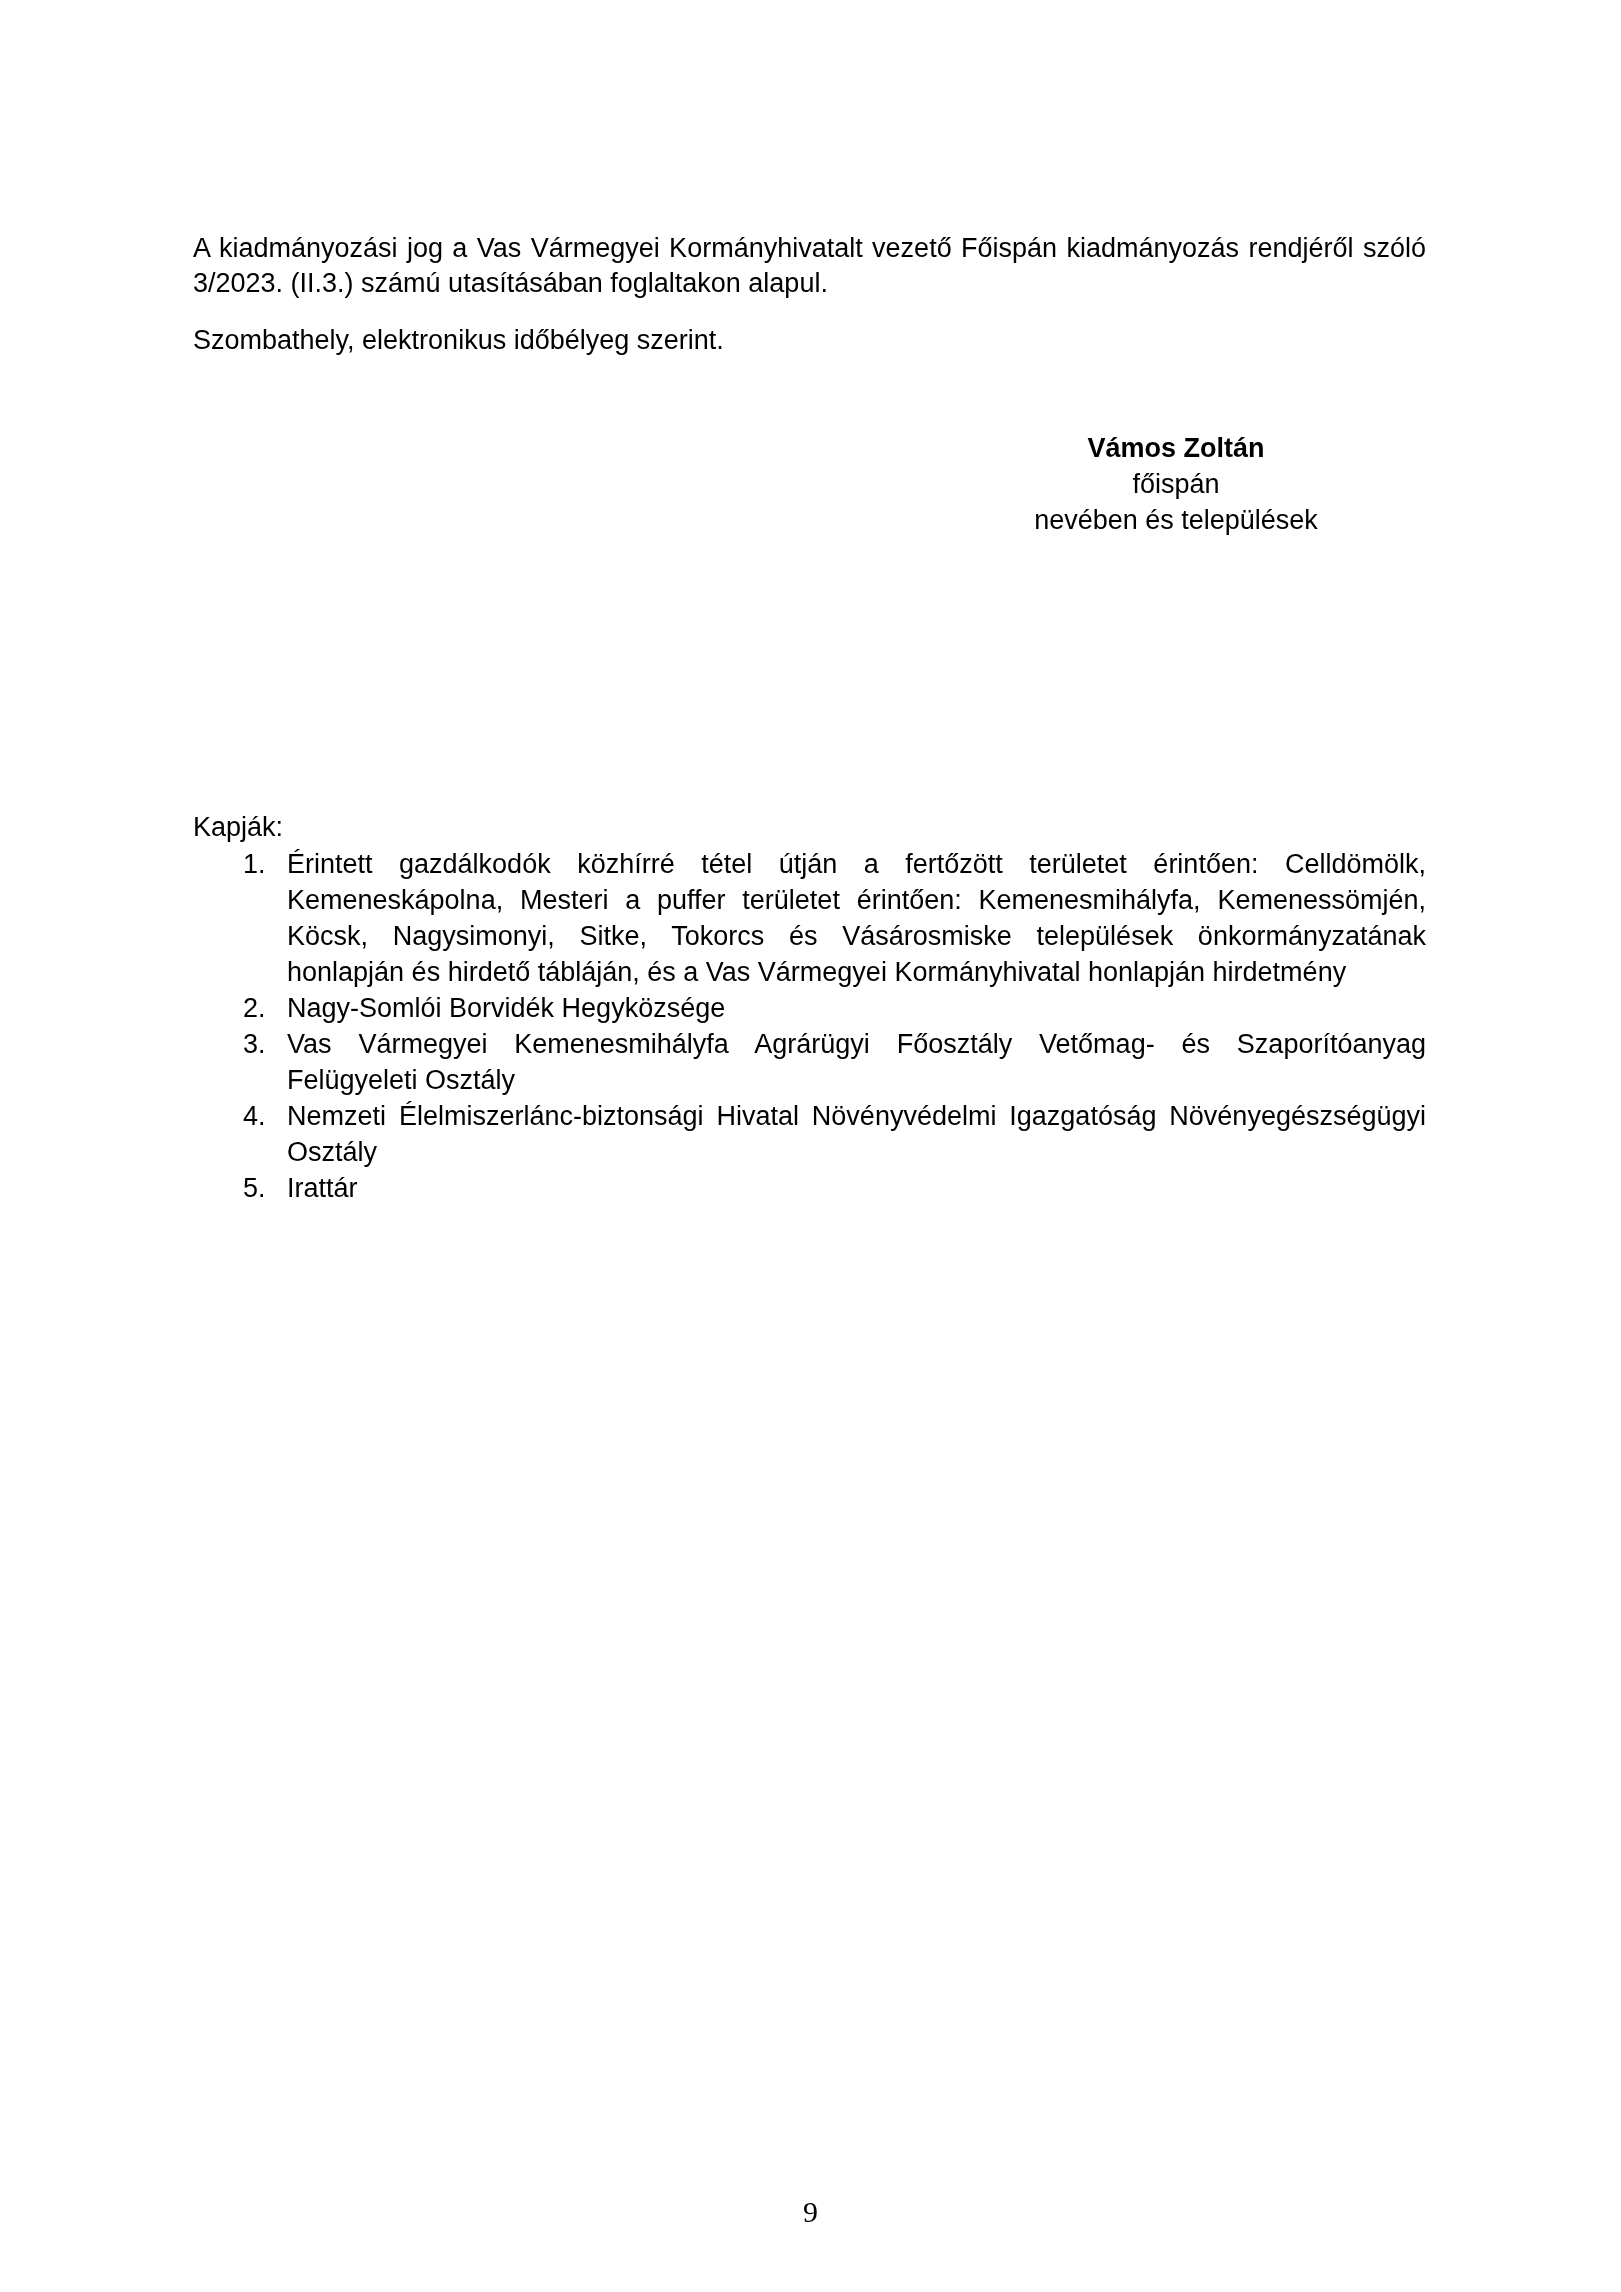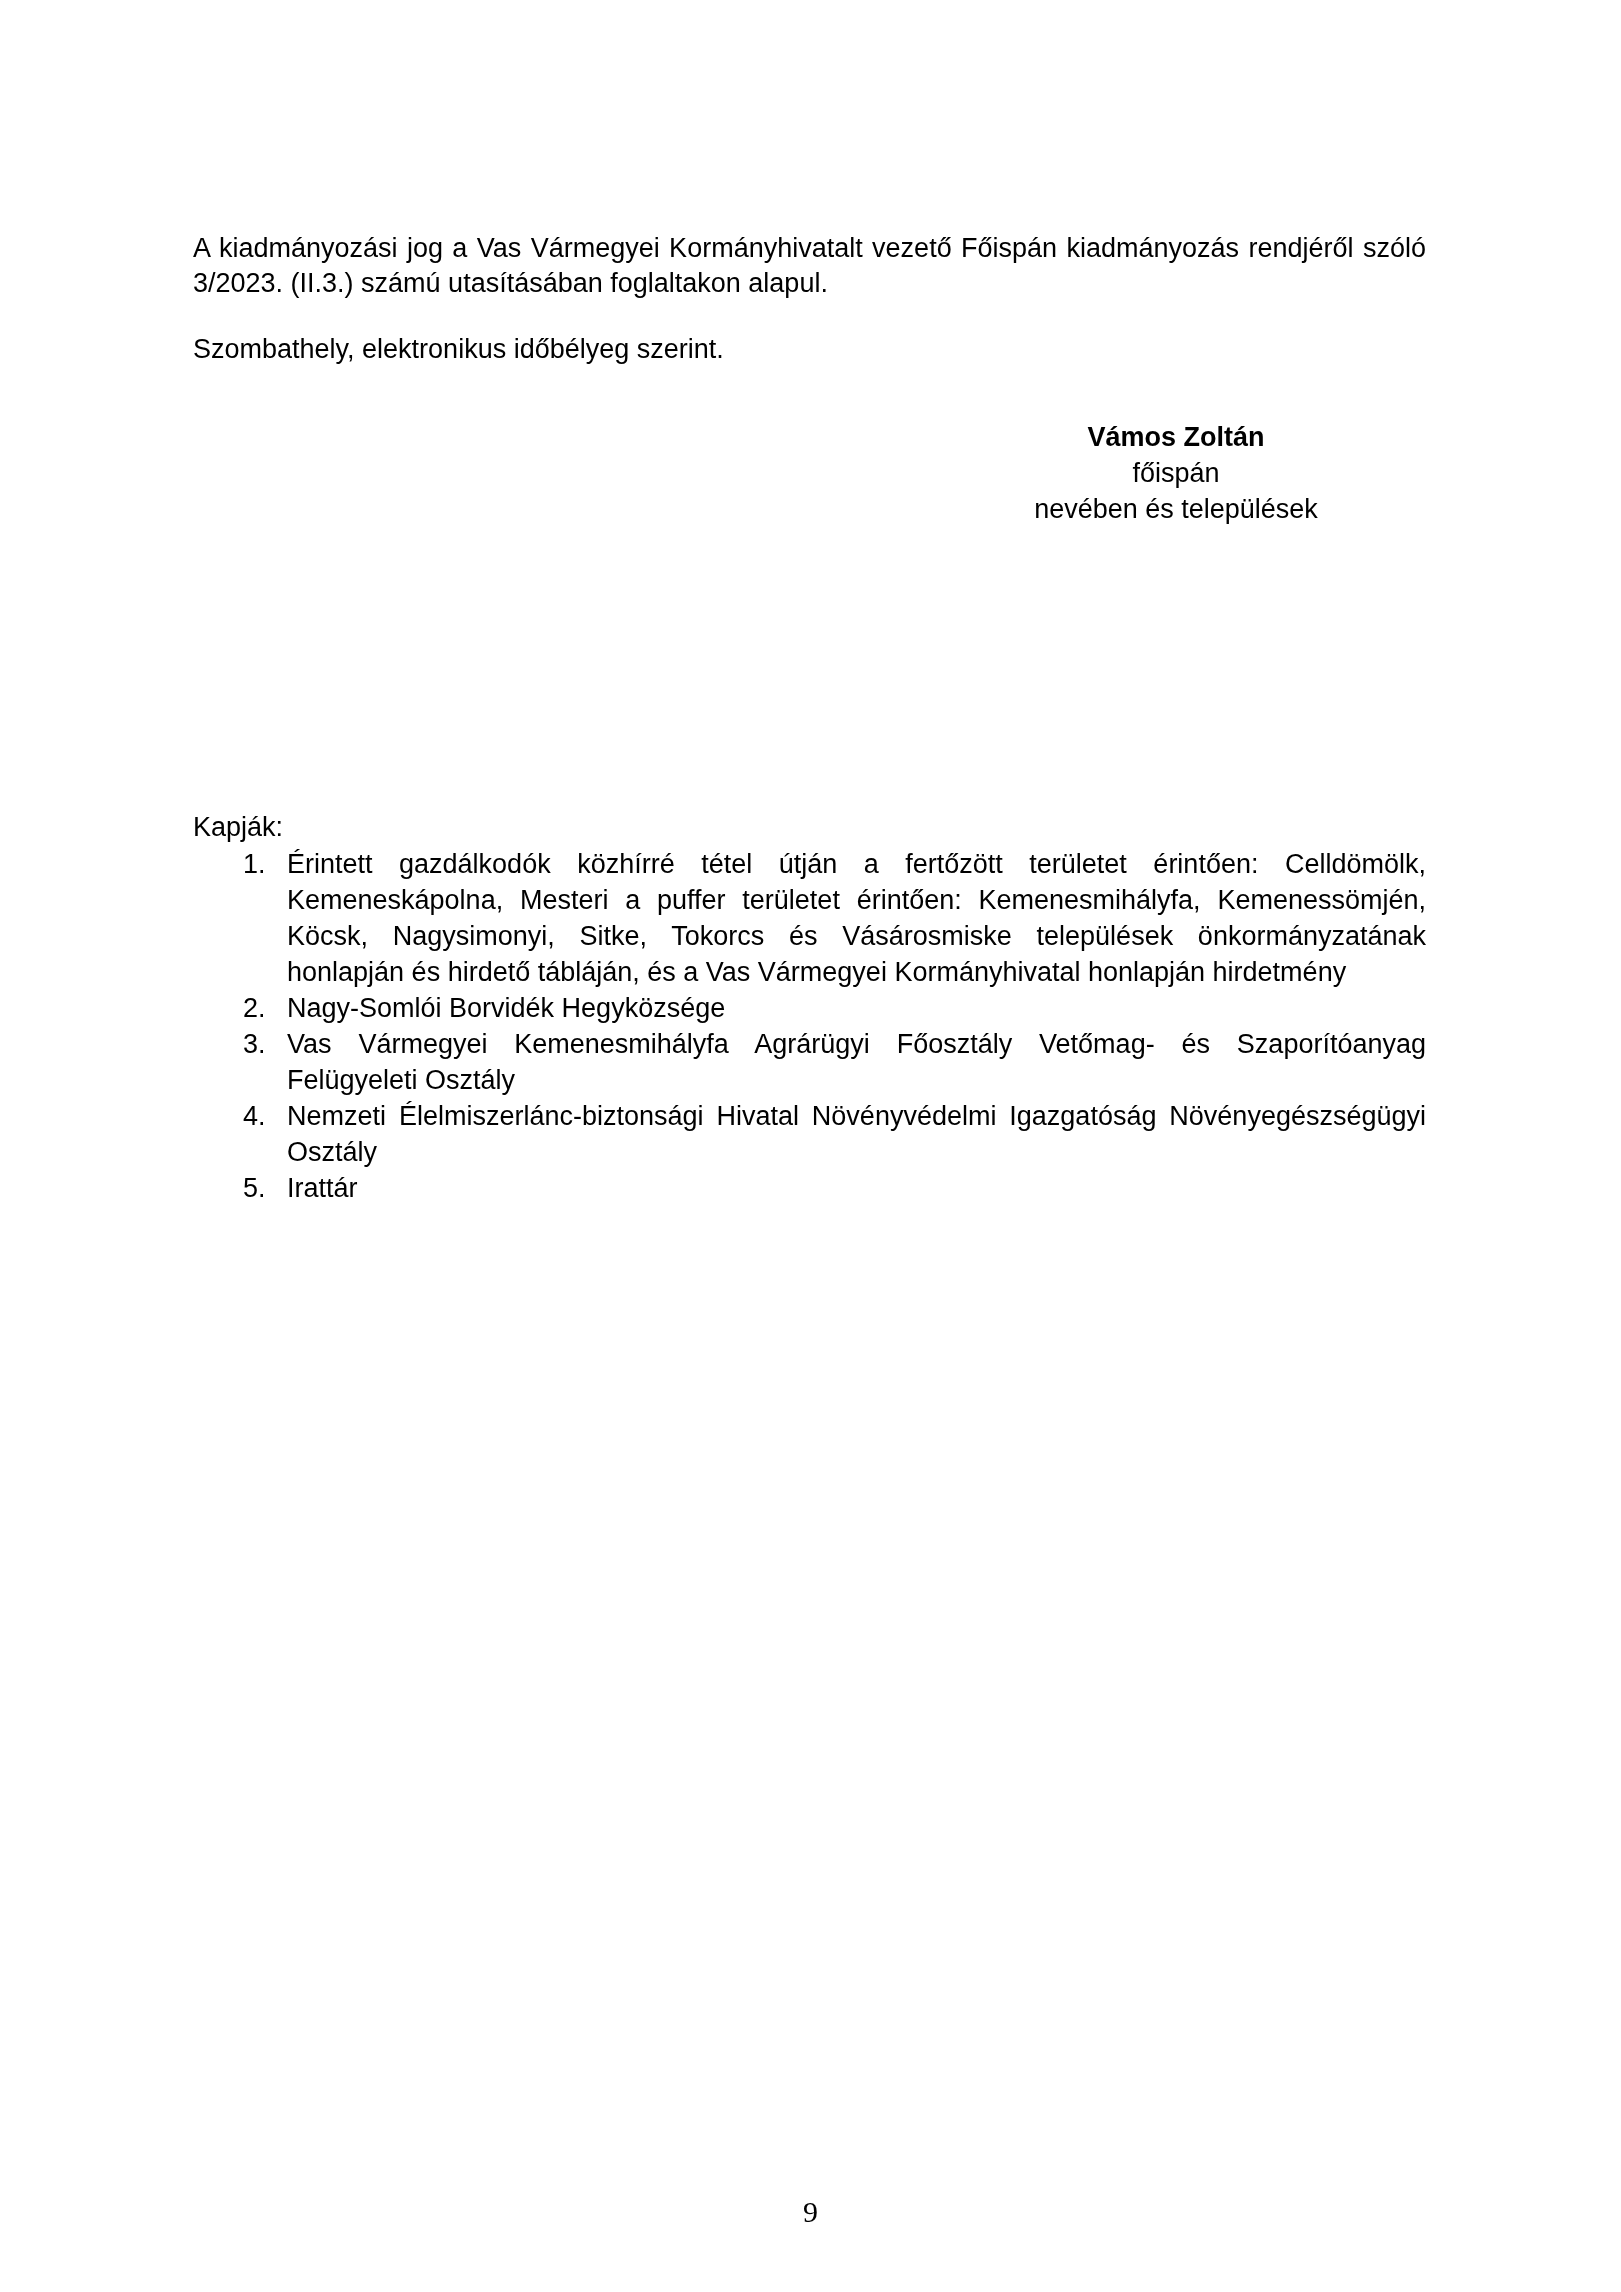--- a/index.html
+++ b/index.html
@@ -50,23 +50,23 @@
     line-height: 35px;
   }
 </style>
 </head>
 <body>
 
 <div class="page">
 
   <p class="abs body-col body-text justify" style="top:191px; margin:0;">A kiadmányozási jog a Vas Vármegyei Kormányhivatalt vezető Főispán kiadmányozás rendjéről szóló 3/2023. (II.3.) számú utasításában foglaltakon alapul.</p>
 
-  <p class="abs body-col body-text" style="top:292px; margin:0;">Szombathely, elektronikus időbélyeg szerint.</p>
+  <p class="abs body-col body-text" style="top:283px; margin:0;">Szombathely, elektronikus időbélyeg szerint.</p>
 
-  <div class="sig-block" style="top:379px;">
+  <div class="sig-block" style="top:390px;">
     <div class="sig-name">Vámos Zoltán</div>
     <div>főispán</div>
     <div>nevében és települések</div>
   </div>
 
   <div class="sig-block" style="top:548px;">
   </div>
 
   <div class="abs body-col" style="top:770px;">
     <span class="recipients-heading">Kapják:</span>

